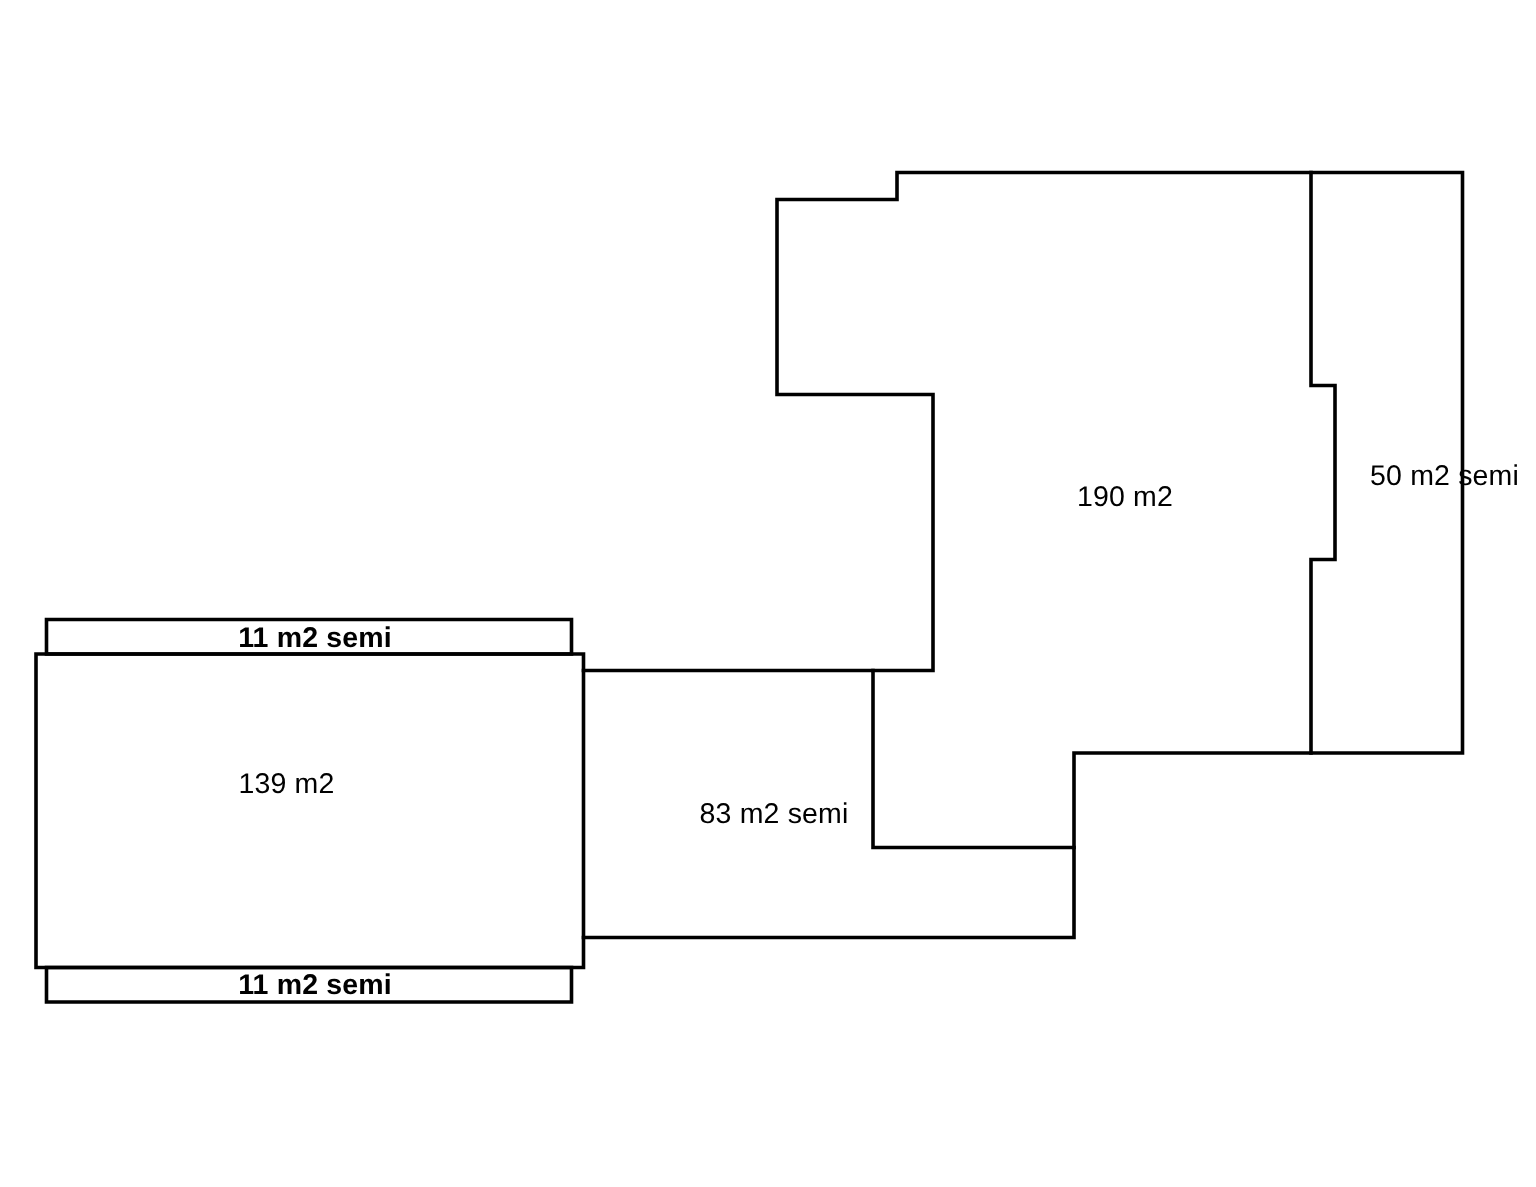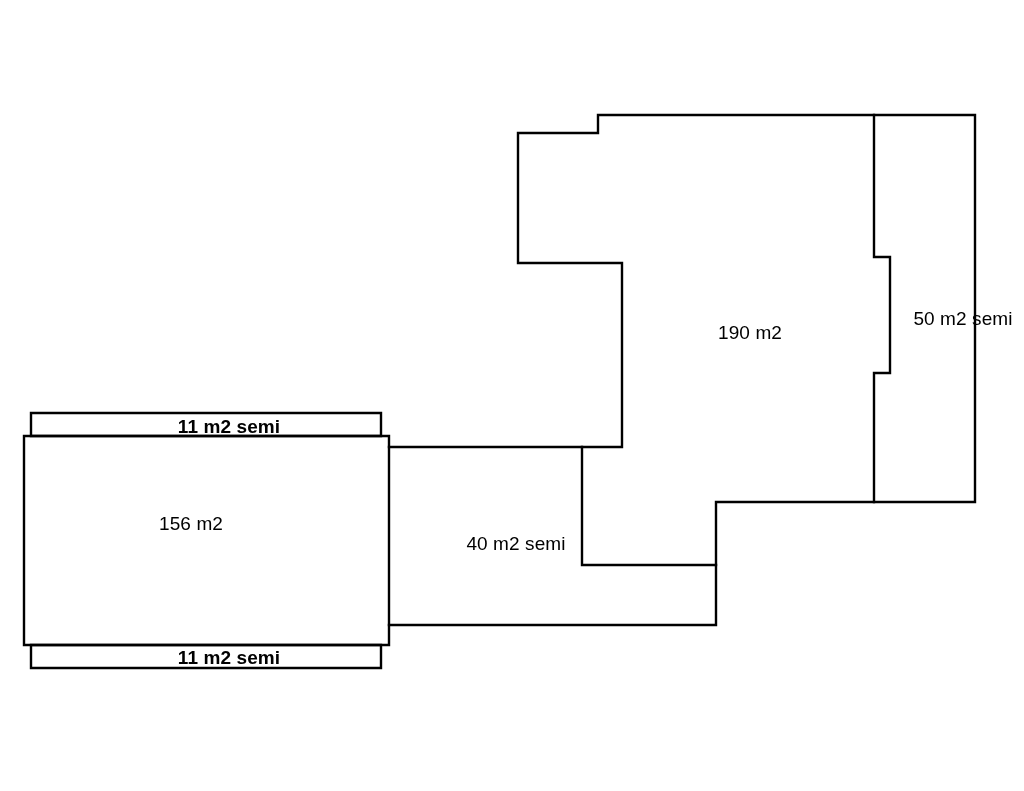--- a/index.html
+++ b/index.html
@@ -35,44 +35,43 @@
     font-weight: 400;
     color: #000000;
     white-space: nowrap;
     transform: translate(-50%, -50%);
     letter-spacing: 0.1px;
     line-height: 1;
     pointer-events: none;
   }
   .label-bold {
     font-weight: 700;
-    margin-left: 19px;
   }
 </style>
 </head>
 <body style="background: rgb(255, 255, 255);">
 
 <div id="plan-root" style="background: rgb(255, 255, 255);">
 
   <svg id="plan-svg" viewBox="0 0 1024 791" xmlns="http://www.w3.org/2000/svg">
     <g fill="none" stroke="#000000" stroke-width="2.4" stroke-linejoin="miter" stroke-linecap="square">
       <path d="M 24 436 L 389 436 L 389 645 L 24 645 Z"></path>
       <path d="M 31 413 L 381 413 L 381 436 L 31 436 Z"></path>
       <path d="M 31 645 L 381 645 L 381 668 L 31 668 Z"></path>
       <path d="M 389 447 L 582 447 L 582 565 L 716 565 L 716 625 L 389 625"></path>
       <path d="M 582 447 L 622 447 L 622 263 L 518 263 L 518 133 L 598 133 L 598 115 L 975 115 L 975 502 L 716 502 L 716 565"></path>
       <path d="M 874 115 L 874 257 L 890 257 L 890 373 L 874 373 L 874 502"></path>
     </g>
   </svg>
 
   <div class="area-label label-bold" style="left:210px; top:426px;">11 m2 semi</div>
 
-  <div class="area-label" style="left:191px; top:523px;">156 m2</div>
+  <div class="area-label" style="left:191px; top:523px;">139 m2</div>
 
   <div class="area-label label-bold" style="left:210px; top:657px;">11 m2 semi</div>
 
-  <div class="area-label" style="left:516px; top:543px;">40 m2 semi</div>
+  <div class="area-label" style="left:516px; top:543px;">83 m2 semi</div>
 
   <div class="area-label" style="left:750px; top:318px;margin-top:14px;">190 m2</div>
 
   <div class="area-label" style="left:963px; top:318px;">50 m2 semi</div>
 
 </div>
 
 </body></html>

